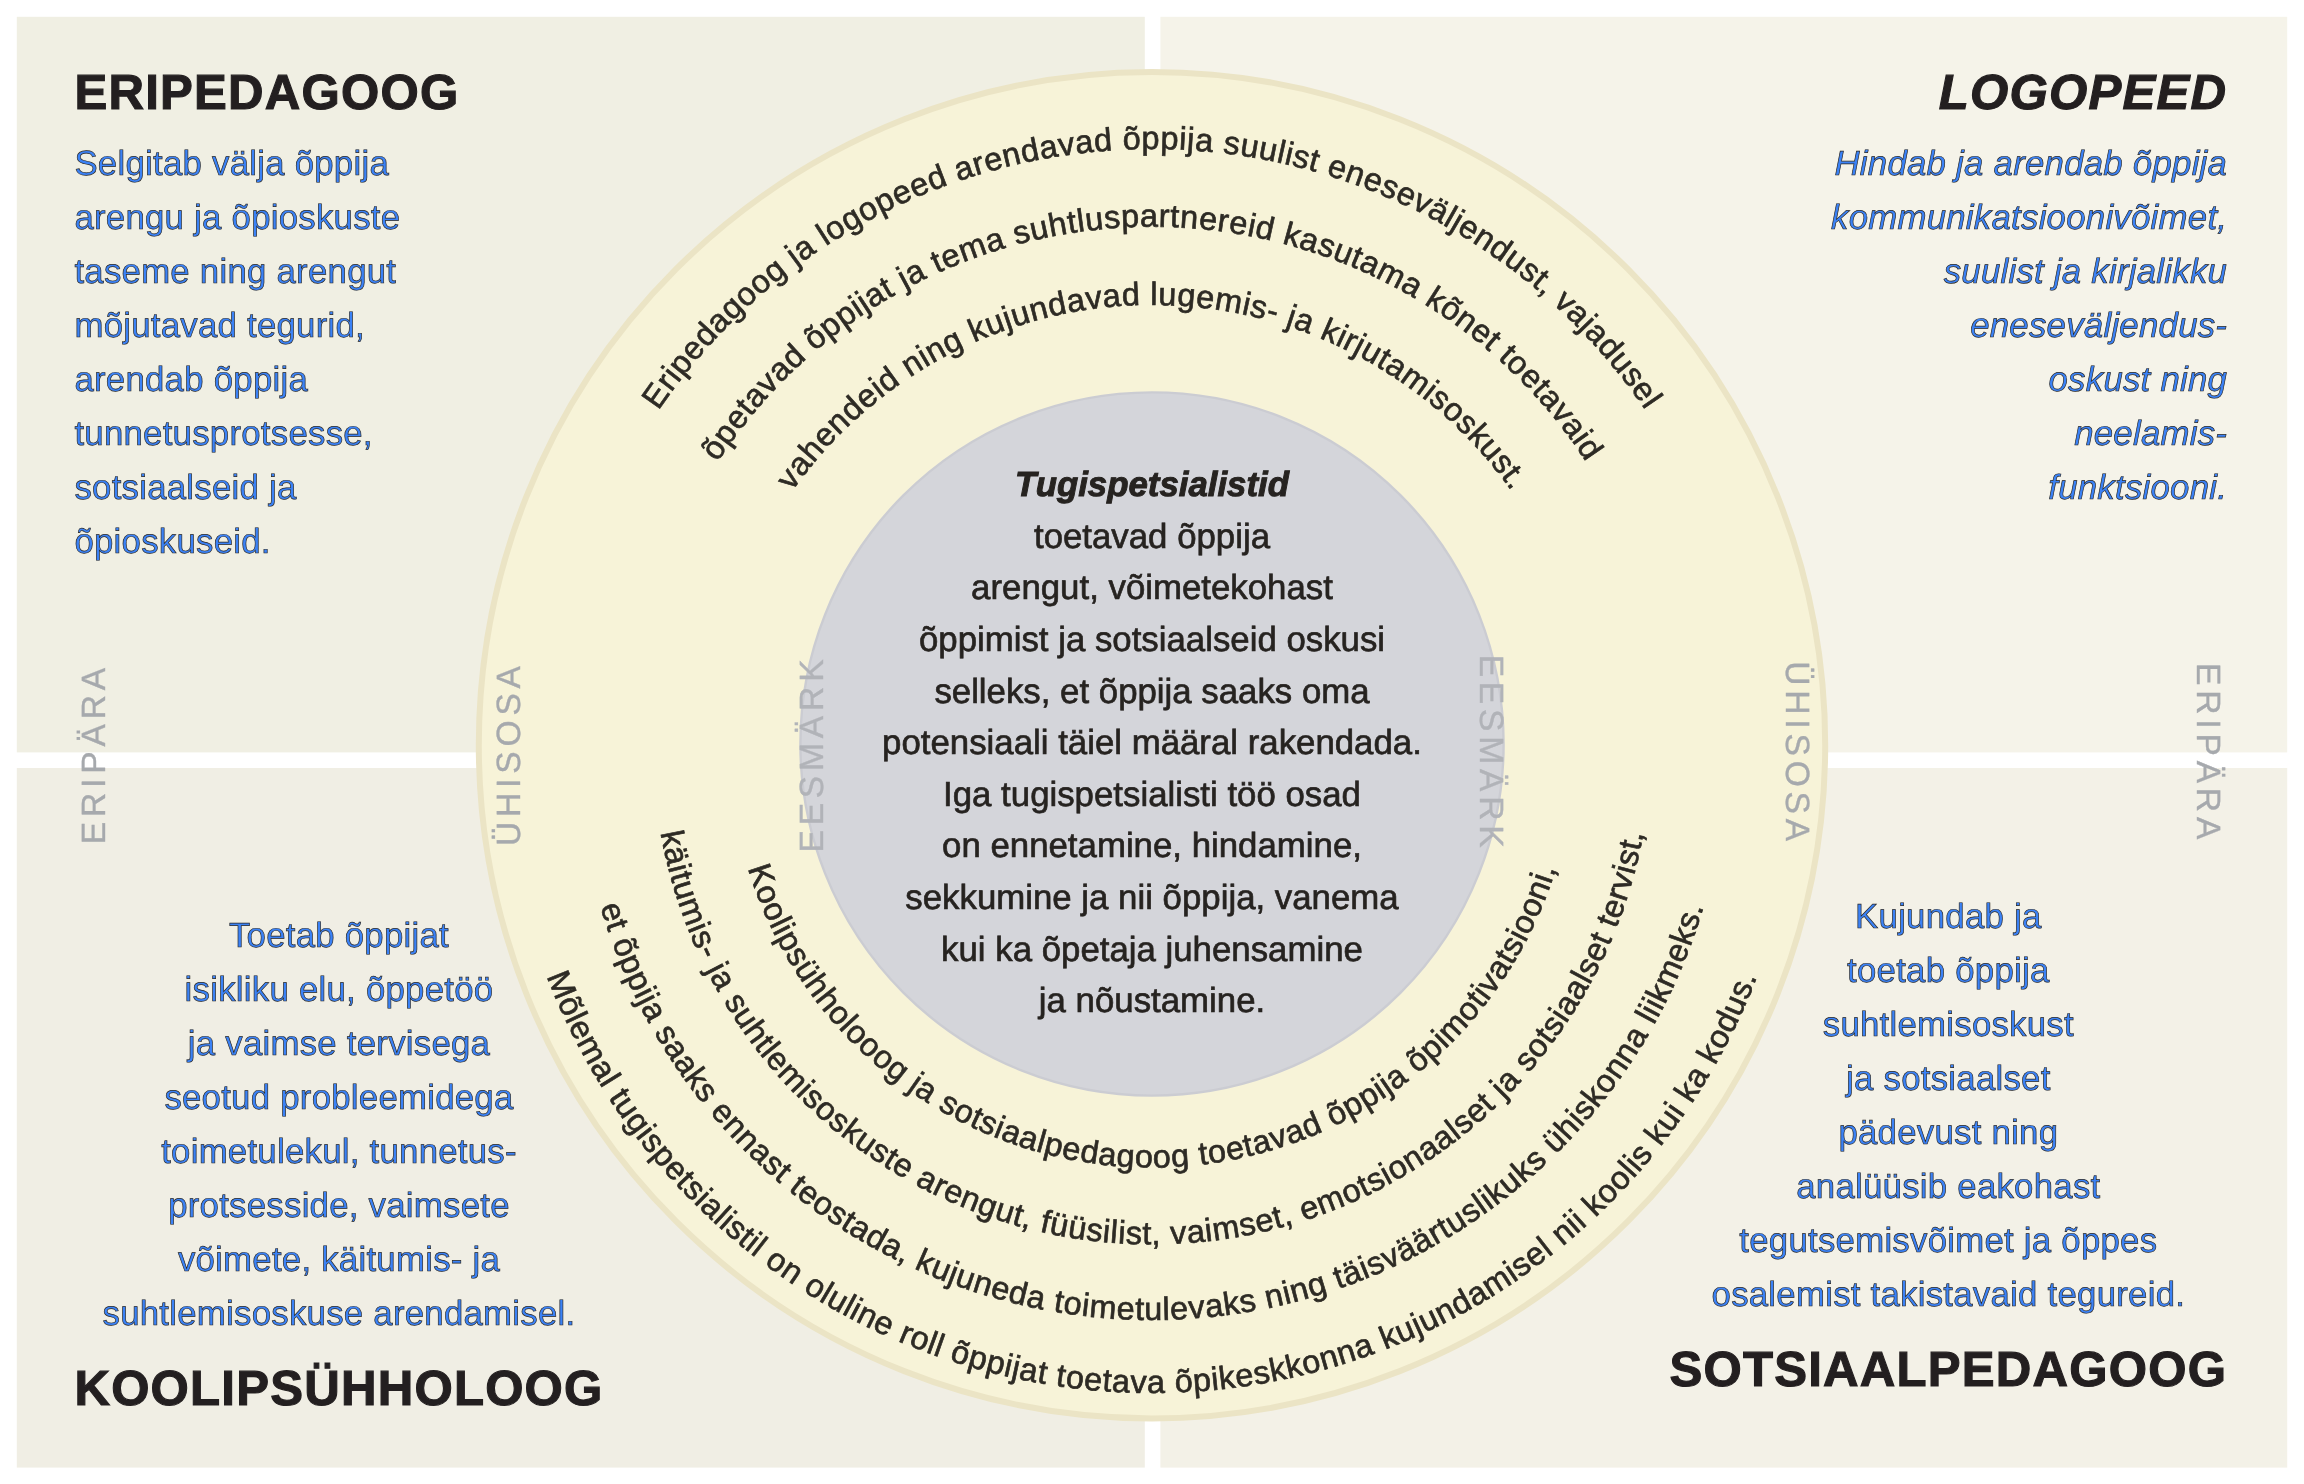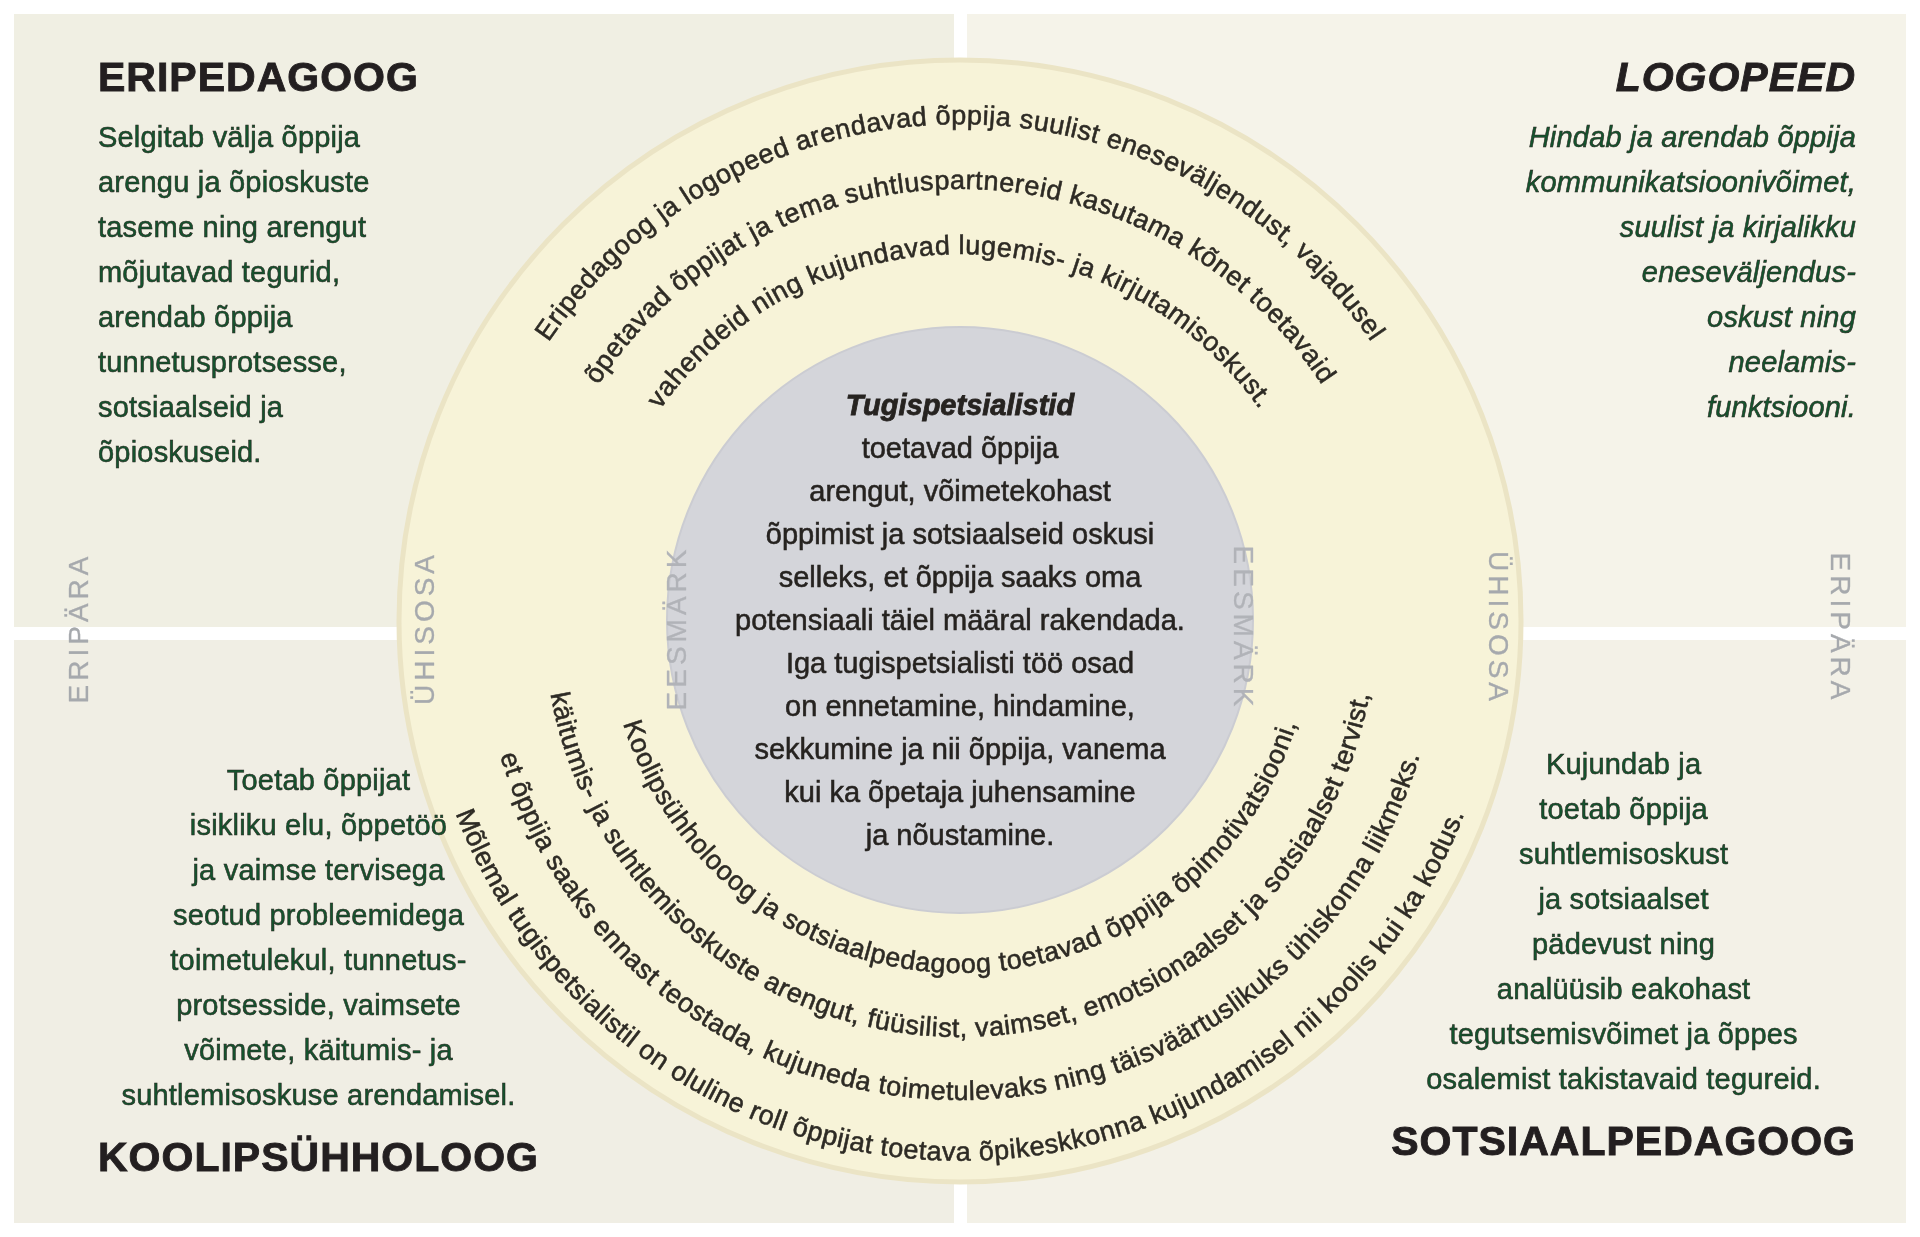--- a/index.html
+++ b/index.html
@@ -15,32 +15,32 @@
   svg.overlay{position:absolute;left:0;top:0;width:1920px;height:1237px;z-index:2;}
   .arc-text{
     font-family:"Liberation Sans",sans-serif;font-size:27px;letter-spacing:0.5px;
     fill:#2d2a24;stroke:#2d2a24;stroke-width:0.55px;paint-order:stroke;
   }
   .axis-label{
     font-family:"Liberation Sans",sans-serif;font-size:28px;letter-spacing:4px;
     fill:#a6a9ad;stroke:#a6a9ad;stroke-width:0.3px;paint-order:stroke;
   }
   .axis-label.inner{fill:#b1b3b8;stroke:#b1b3b8;}
-  .corner{position:absolute;z-index:3;margin-left:36px;}
+  .corner{position:absolute;z-index:3;}
   .corner.tl{left:62px;top:54px;text-align:left;}
   .corner.tr{right:64px;top:54px;text-align:right;font-style:italic;}
   .corner.bl{left:62px;bottom:56px;text-align:left;}
   .corner.br{right:64px;bottom:72px;text-align:right;}
   .corner-heading{
     font-size:41px;font-weight:700;letter-spacing:1px;color:#231f20;
     -webkit-text-stroke:0.9px #231f20;line-height:1.15;
   }
   .corner.bl .corner-heading,.corner.br .corner-heading{margin-top:16px;text-align:center;}
   .corner-body{
-    margin-top:14px;font-size:29px;line-height:45px;font-weight:500;color:#14532d;
+    margin-top:14px;font-size:29px;line-height:45px;font-weight:500;color:#3b82f6;
     -webkit-text-stroke:0.55px #2a2621;white-space:pre-line;letter-spacing:0.2px;
   }
   .corner.bl .corner-body,.corner.br .corner-body{margin-top:0;text-align:center;}
   .center-block{
     position:absolute;left:960px;top:620px;transform:translate(-50%,-50%);
     width:580px;text-align:center;z-index:4;
     font-size:29px;line-height:43px;font-weight:500;color:#262320;
     -webkit-text-stroke:0.55px #262320;
   }
   .center-title{display:block;font-weight:700;font-style:italic;-webkit-text-stroke:0.8px #262320;}

